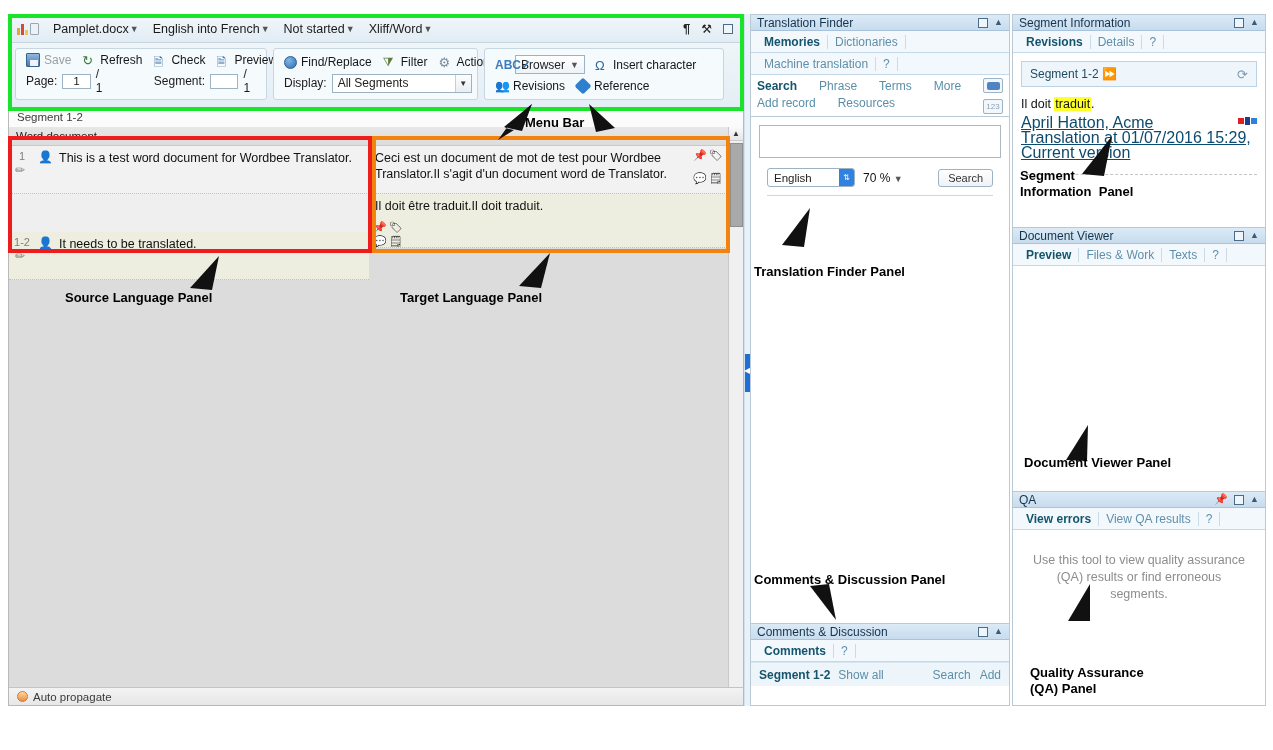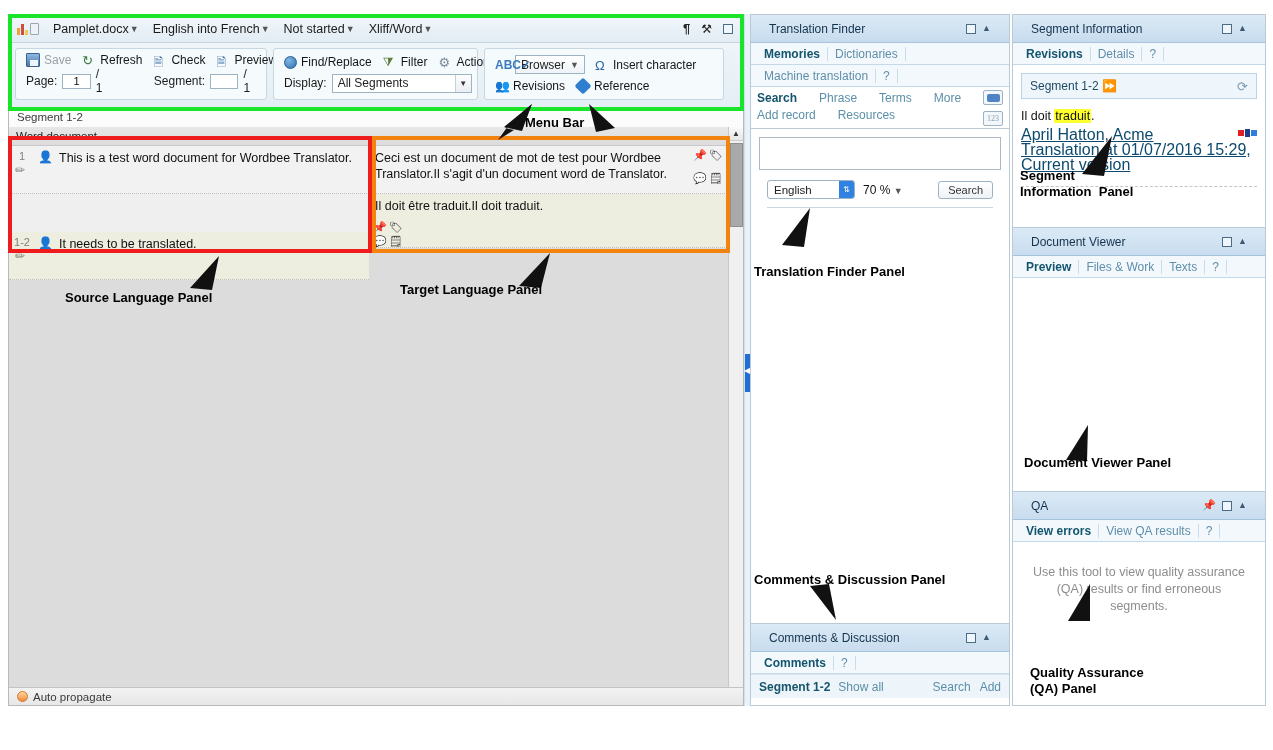--- a/index.html
+++ b/index.html
@@ -9,25 +9,25 @@
     background: #ffffff;
     font-family: "Liberation Sans", sans-serif;
     font-size: 12px;
     color: #222;
     overflow: hidden;
   }
   #root { position: relative; width: 1273px; height: 750px; }
 
   
   .panel-title {
-    height: 28px;
+    height: 16px;
     background: linear-gradient(to bottom, #dbeaf6 0%, #c8dcee 100%);
     border-bottom: 1px solid #a8c4dc;
     display: flex; align-items: center;
-    padding: 0 18px;
+    padding: 0 6px;
     font-size: 12px; color: #14334d;
   }
   .panel-title .t { flex: 1; }
   .panel-title .ctl { margin-left: 6px; color:#3a5a77; display:flex; align-items:center; }
   .sq {
     width: 10px; height: 10px;
     border: 1px solid #4c6b87; background: #eef5fb;
     display: inline-block;
   }
   .chev { font-size: 9px; line-height: 1; }
@@ -209,21 +209,21 @@
     position:absolute;left:750px;top:14px;width:260px;height:692px;
     background:#ffffff;border:1px solid #b9c9d6;
   }
   .tflink{font-size:12px;color:#5b8fa8;margin-right:10px;}
   .tflink.b{font-weight:bold;color:#16546b;}
   #tf-actions{position:relative;border-bottom:1px solid #b9c9d6;padding-bottom:4px;}
   #tf-actions .rowlinks{padding:4px 6px 0 6px;display:flex;gap:12px;}
   #tf-actions .rowlinks2{padding:3px 6px 2px 6px;display:flex;gap:12px;}
   .sidebadge{
     position:absolute;right:6px;width:20px;height:15px;border:1px solid #9bb3c5;
-    background:#f2f7fb;display:flex;align-items:center;justify-content:center;border-radius:2px;font-family:Liberation Serif, serif;
+    background:#f2f7fb;display:flex;align-items:center;justify-content:center;border-radius:2px;
   }
   .sidebadge.one{top:3px;}
   .sidebadge.one:after{content:"";width:13px;height:8px;background:#4f83c4;border-radius:2px;}
   .sidebadge.two{top:24px;font-size:8px;color:#8aa2b4;}
   #tf-search{padding:8px 8px 6px 8px;}
   #tf-textarea{
     width:100%;height:33px;border:1px solid #aab9c5;background:#fff;resize:none;
     font-family:"Liberation Sans",sans-serif;font-size:12px;
   }
   #tf-ctrls{display:flex;align-items:center;gap:8px;padding:7px 8px 0 8px;}
@@ -635,21 +635,21 @@
       <polygon points="1112,136 1082,174 1104,176"></polygon>
 
       <polygon points="1088,425 1066,460 1087,461"></polygon>
 
       <polygon points="1090,584 1068,621 1090,621"></polygon>
     </g>
   </svg>
 
   <div class="anno" style="left:525px;top:115px">Menu Bar</div>
   <div class="anno" style="left:65px;top:290px">Source Language Panel</div>
-  <div class="anno" style="left:400px;top:282px">Target Language Panel</div>
+  <div class="anno" style="left:400px;top:290px">Target Language Panel</div>
   <div class="anno" style="left:754px;top:264px">Translation Finder Panel</div>
   <div class="anno" style="left:754px;top:572px">Comments &amp; Discussion Panel</div>
   <div class="anno" style="left:1020px;top:168px">Segment
 Information  Panel</div>
   <div class="anno" style="left:1024px;top:455px">Document Viewer Panel</div>
   <div class="anno" style="left:1030px;top:665px">Quality Assurance
 (QA) Panel</div>
 
 </div>
 

